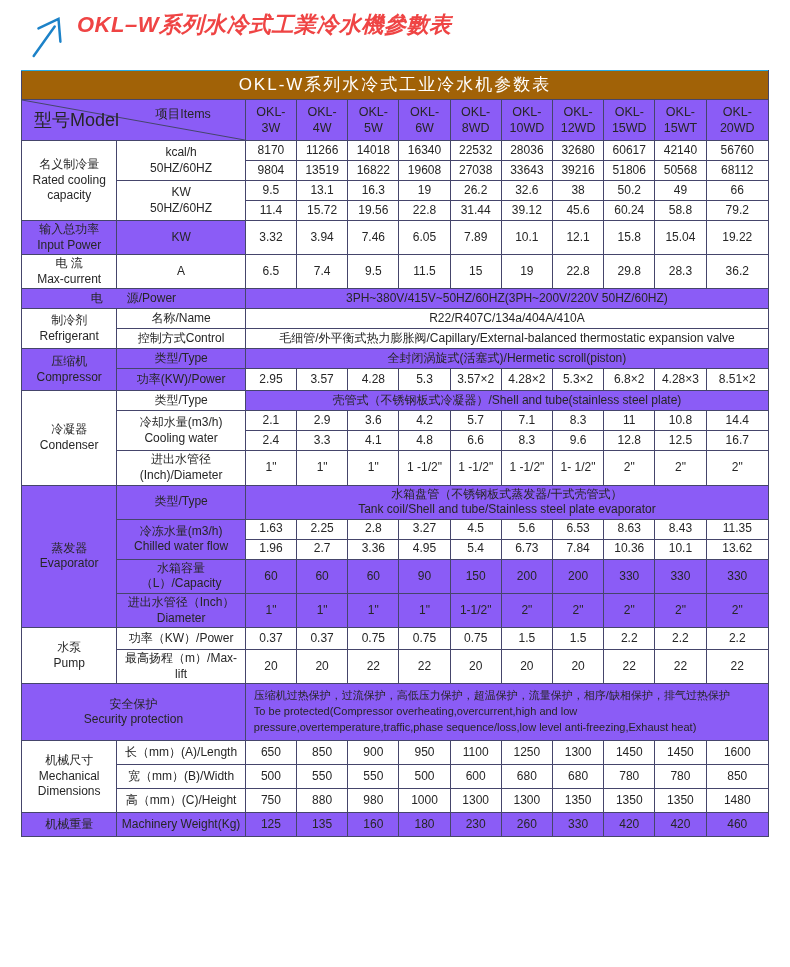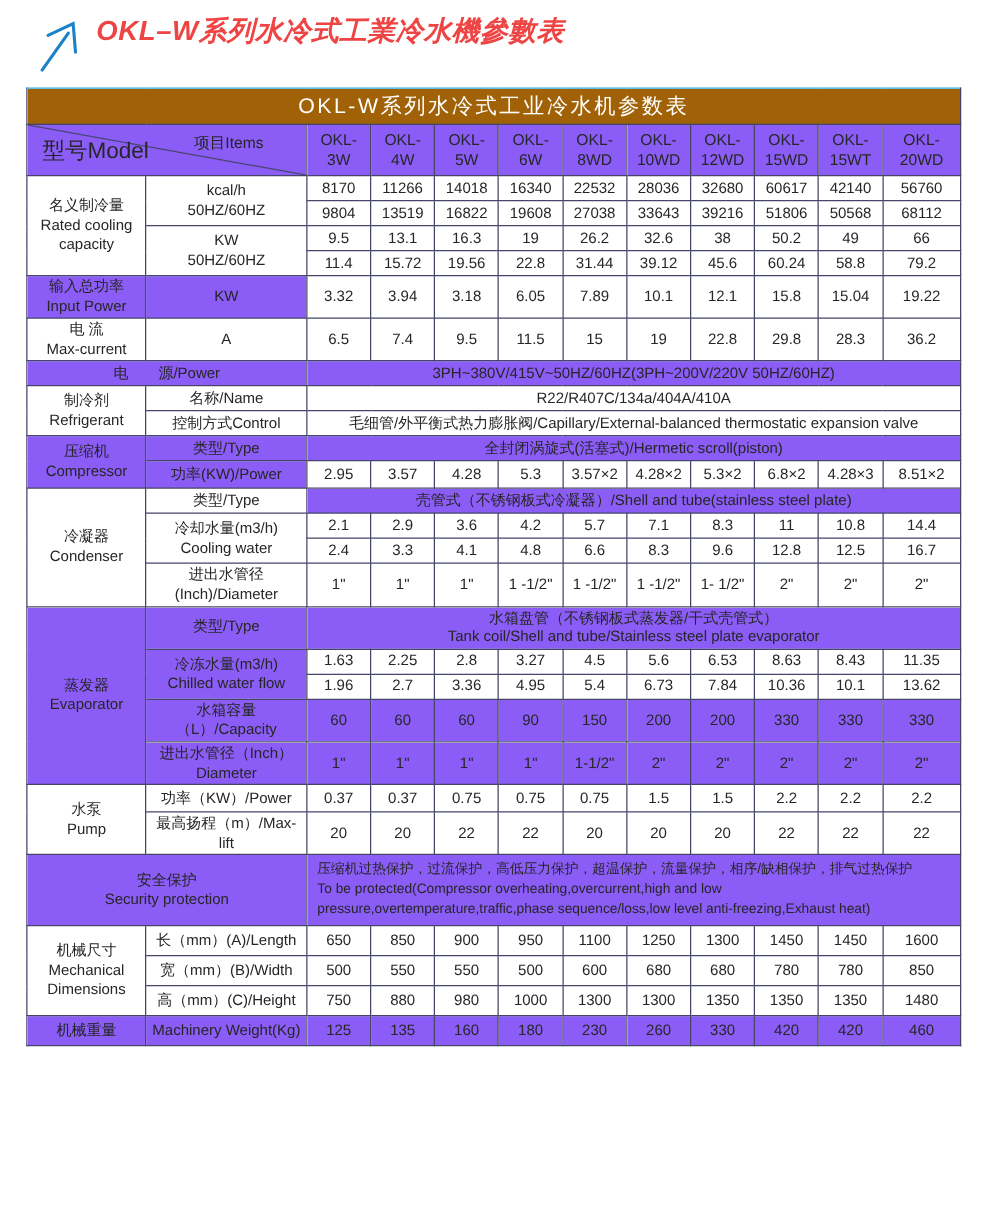--- a/index.html
+++ b/index.html
@@ -171,21 +171,21 @@
           <td>58.8</td>
           <td>79.2</td>
         </tr>
 
     <tr class="rh27">
       <td class="pre g">输入总功率
 Input Power</td>
       <td class="g">KW</td>
     <td>3.32</td>
           <td>3.94</td>
-          <td>3.18</td>
+          <td>7.46</td>
           <td>6.05</td>
           <td>7.89</td>
           <td>10.1</td>
           <td>12.1</td>
           <td>15.8</td>
           <td>15.04</td>
           <td>19.22</td>
         </tr>
 
     <tr class="rh27">

